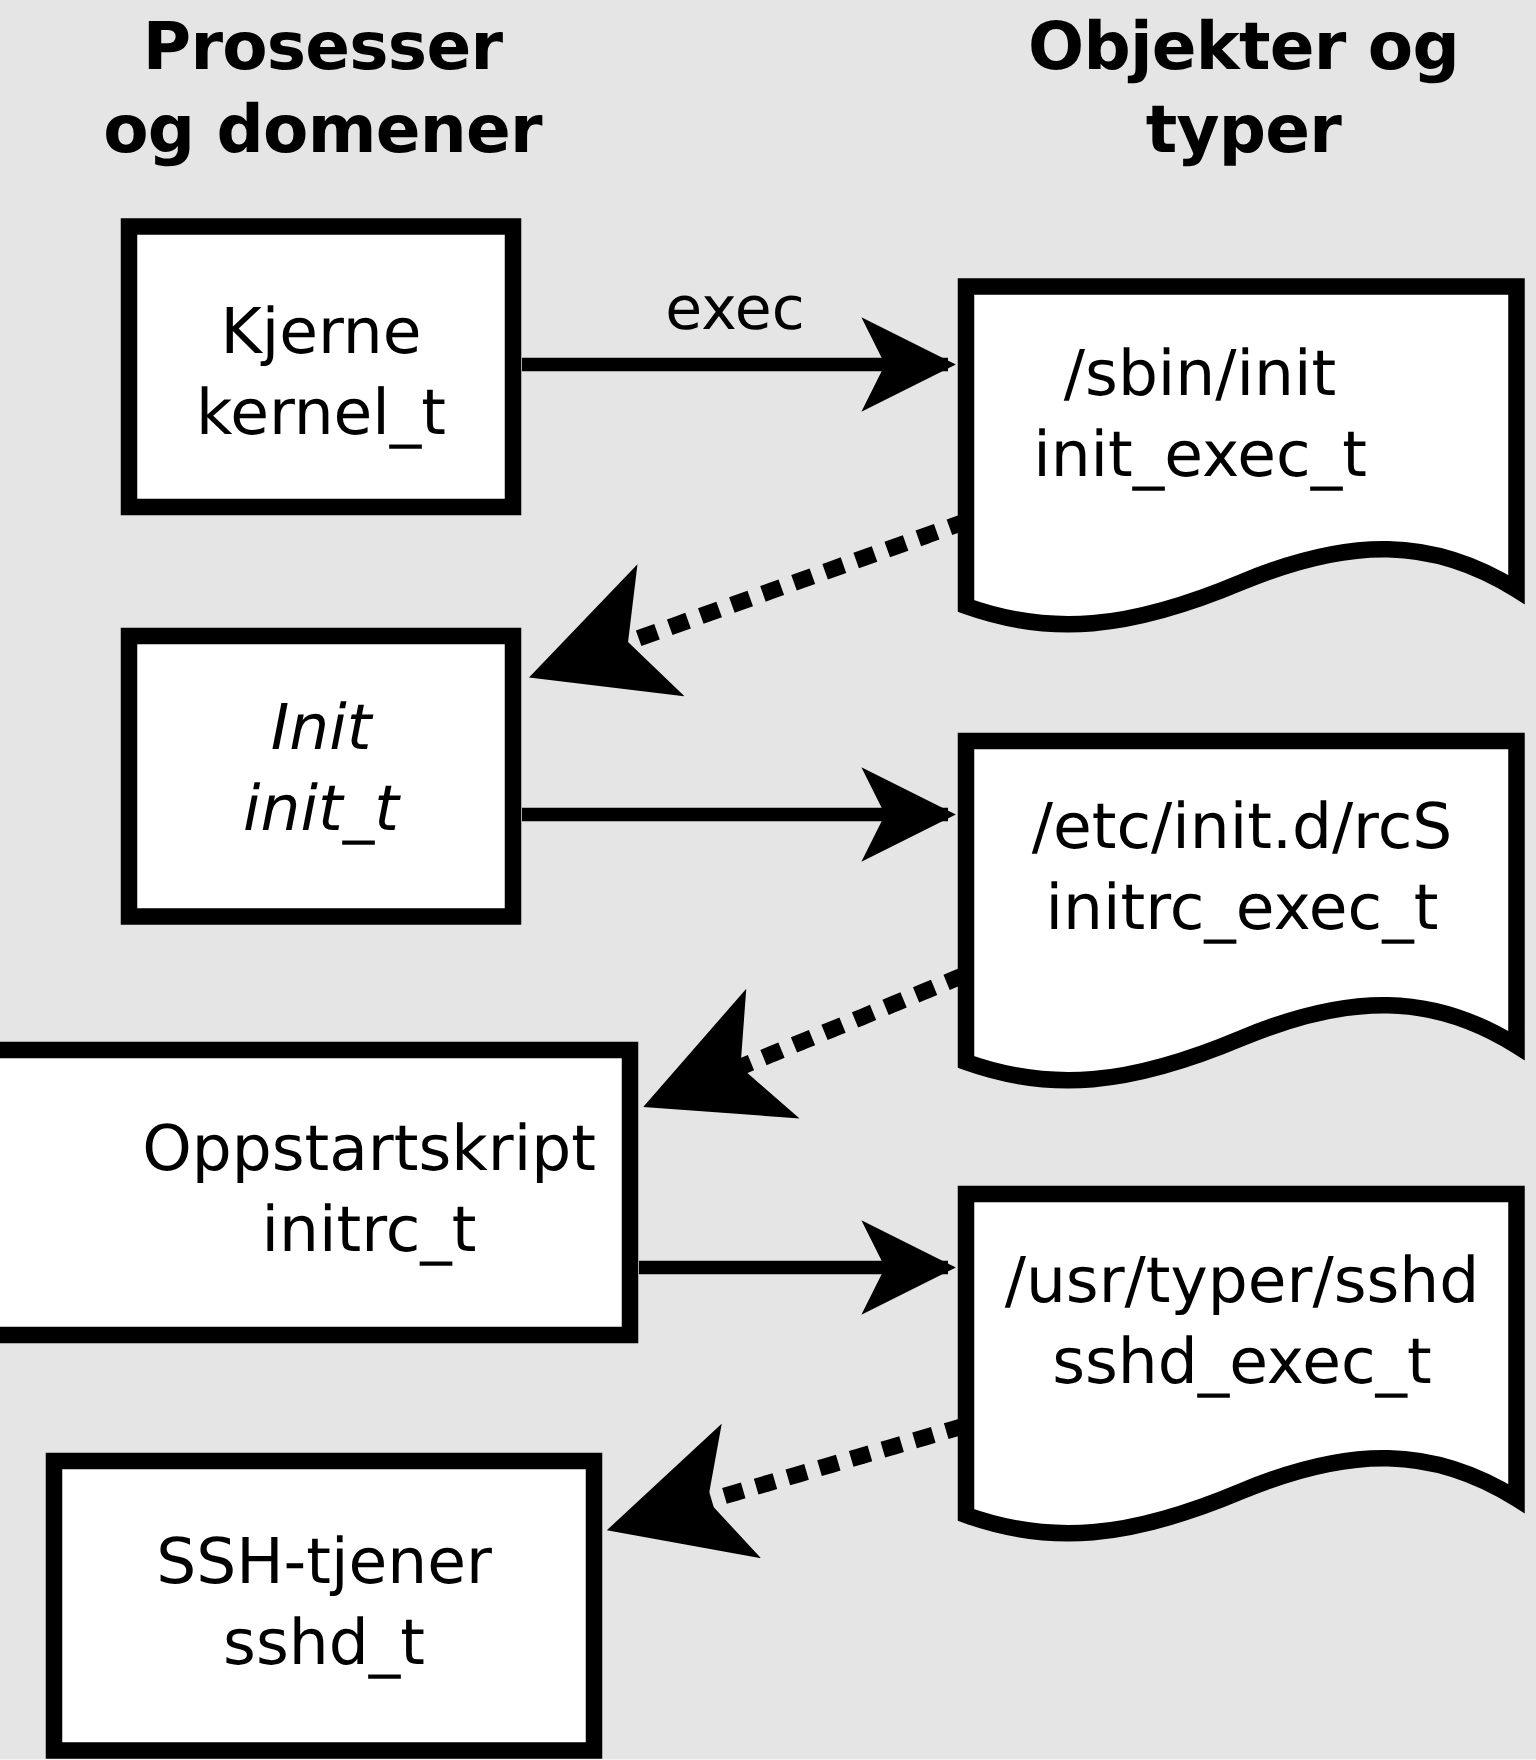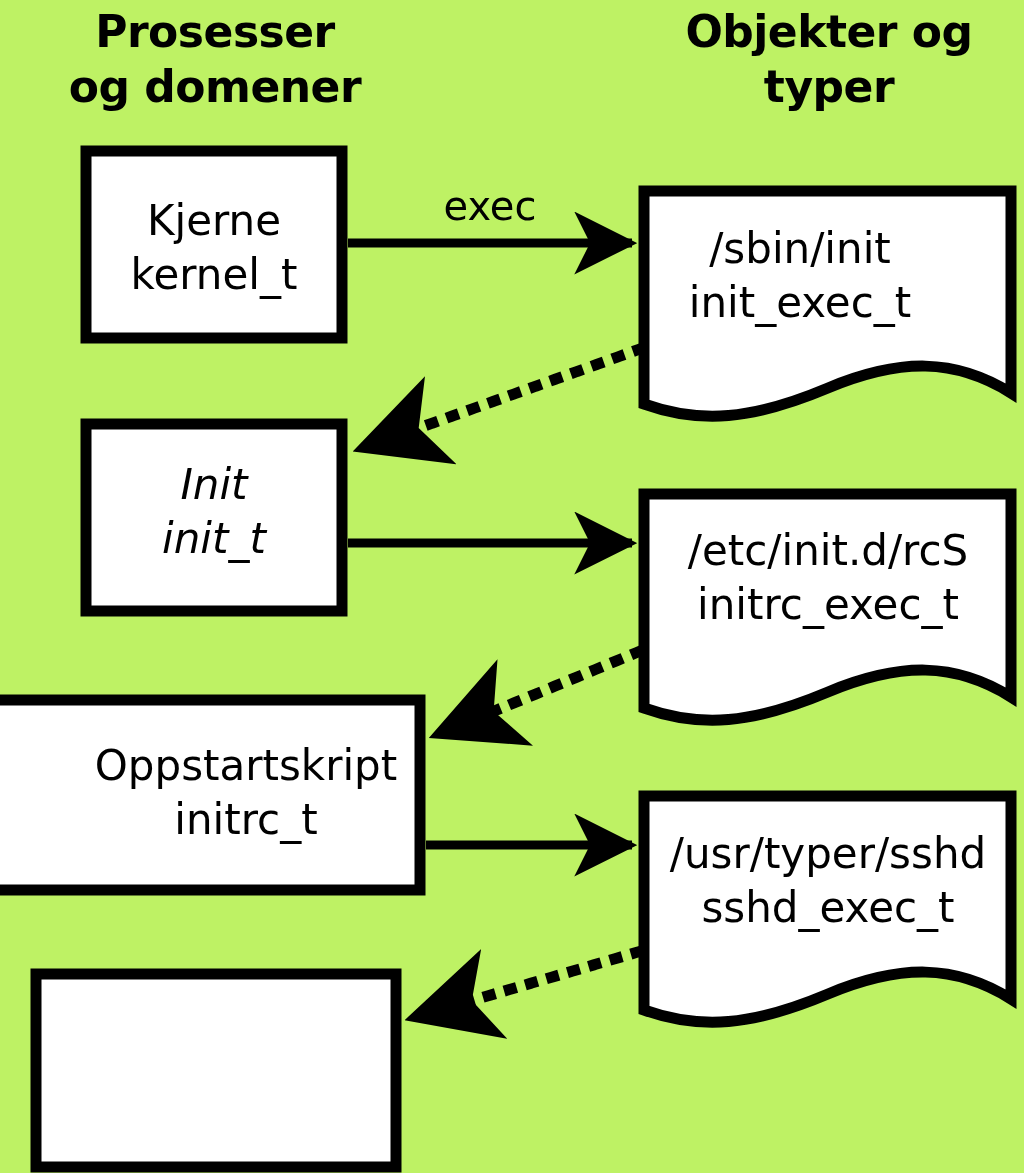--- a/index.html
+++ b/index.html
@@ -8,21 +8,21 @@
     background: #ffffff;
   }
   body {
     font-family: "DejaVu Sans", sans-serif;
     color: #000000;
   }
   #diagram-root {
     position: relative;
     width: 1024px;
     height: 1173px;
-    background: #bef264;
+    background: #e5e5e5;
     overflow: hidden;
   }
   #diagram-svg {
     position: absolute;
     top: 0;
     left: 0;
     width: 1024px;
     height: 1173px;
   }
   .col-title {
@@ -108,20 +108,22 @@
 
   <div class="node-label" style="left:86px; top:194px; width:256px;">Kjerne
 kernel_t</div>
 
   <div class="node-label" style="left:86px; top:458px; width:256px;font-style:italic;">Init
 init_t</div>
 
   <div class="node-label" style="left:0px; top:739px; width:492px;">Oppstartskript
 initrc_t</div>
 
+  <div class="node-label" style="left:36px; top:1014px; width:360px;">SSH-tjener
+sshd_t</div>
 
   <div class="node-label" style="left:620px; top:222px; width:360px;">/sbin/init
 init_exec_t</div>
 
   <div class="node-label" style="left:648px; top:524px; width:360px;text-align:center;">/etc/init.d/rcS
 initrc_exec_t</div>
 
   <div class="node-label" style="left:648px; top:827px; width:360px;">/usr/typer/sshd
 sshd_exec_t</div>
 

